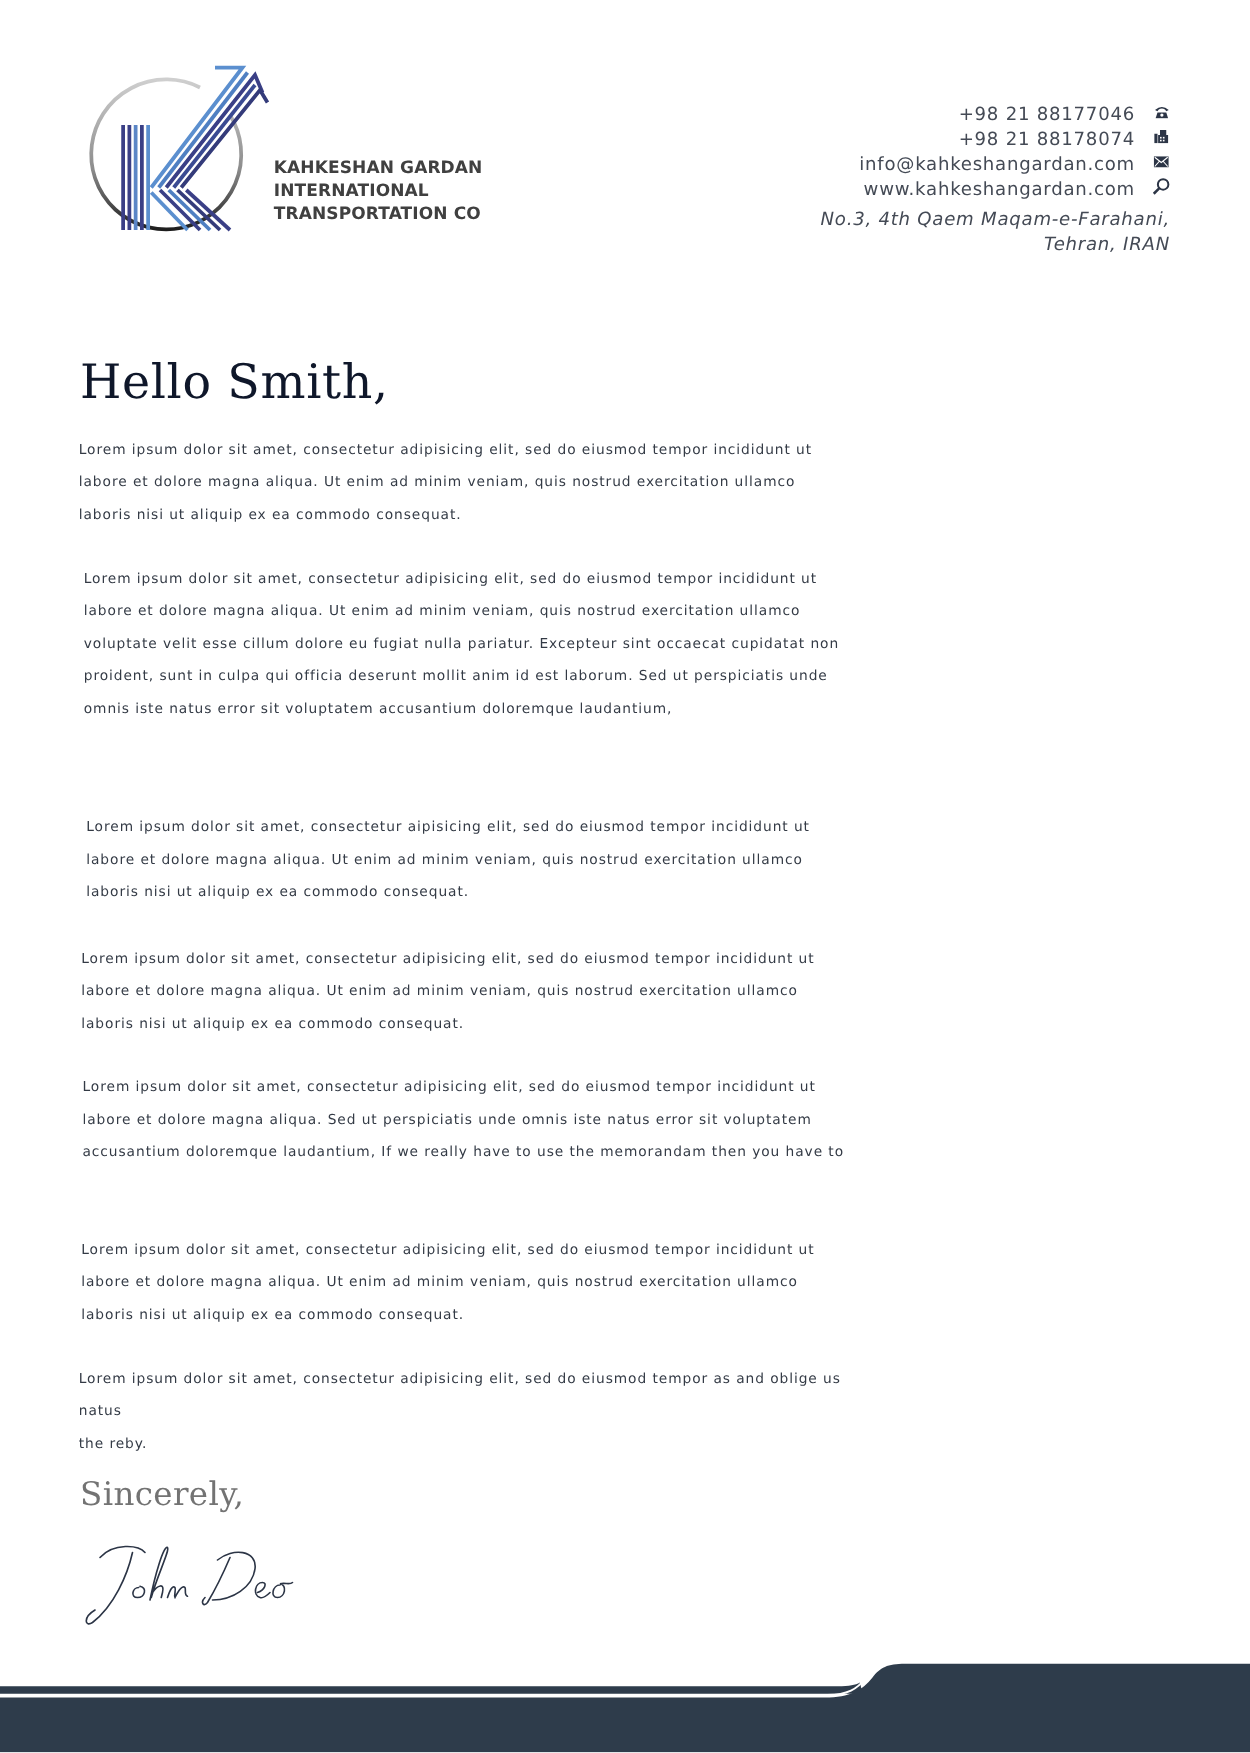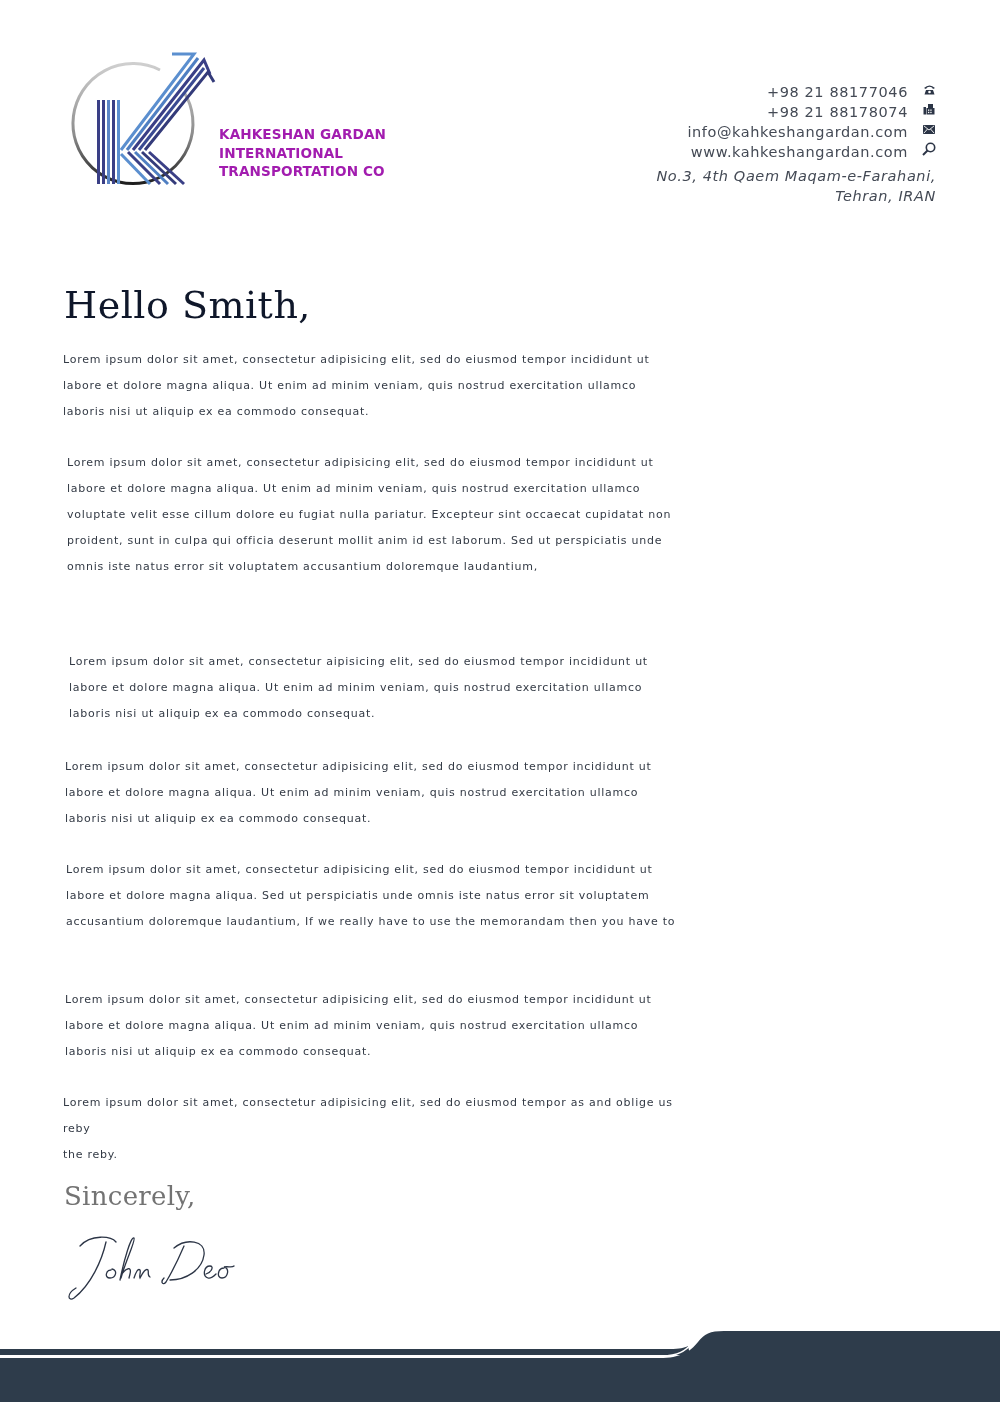--- a/index.html
+++ b/index.html
@@ -1,20 +1,20 @@
 <!DOCTYPE html>
 <html><head>
 <meta charset="utf-8">
 <style>
   * { box-sizing: border-box; margin: 0; padding: 0; }
   html, body { width: 1000px; height: 1402px; background: #ffffff; overflow: hidden; }
   body { position: relative; font-family: "DejaVu Sans", sans-serif; color: #2b3240; }
 
   .logo { position: absolute; left: 64px; top: 42px; width: 160px; height: 170px; }
-  .company { position: absolute; left: 219px; top: 125px; font-family: "DejaVu Sans", sans-serif; font-weight: bold; font-size: 13.6px; line-height: 18.5px; color: #a21caf; letter-spacing: 0.1px; }
+  .company { position: absolute; left: 219px; top: 125px; font-family: "DejaVu Sans", sans-serif; font-weight: bold; font-size: 13.6px; line-height: 18.5px; color: #404040; letter-spacing: 0.1px; }
   .company div { white-space: nowrap; }
 
   .contact { position: absolute; right: 64px; top: 82px; text-align: right; font-size: 14.5px; color: #444a55; }
   .contact .row { height: 20px; line-height: 20px; display: flex; justify-content: flex-end; align-items: flex-start; white-space: nowrap; }
   .contact .row .txt { margin-right: 14px; letter-spacing: 0.6px; }
   .contact .ico { width: 14px; height: 14px; display: inline-flex; align-items: center; justify-content: center; color: #2c3546; }
   .contact .addr { margin-top: 4px; line-height: 20px; letter-spacing: 0.6px; font-style: italic; }
   .contact .addr div { white-space: nowrap; }
 
   .greeting { position: absolute; left: 64px; top: 283px; font-family: "DejaVu Serif", serif; font-size: 38px; color: #0f172a; letter-spacing: 0.5px; }
@@ -156,21 +156,21 @@
 </div>
 
 <div class="para" style="left:65px; top:987px;">
   <div>Lorem ipsum dolor sit amet, consectetur adipisicing elit, sed do eiusmod tempor incididunt ut</div>
   <div>labore et dolore magna aliqua. Ut enim ad minim veniam, quis nostrud exercitation ullamco</div>
   <div>laboris nisi ut aliquip ex ea commodo consequat.</div>
 </div>
 
 <div class="para" style="left:63px; top:1090px;">
   <div>Lorem ipsum dolor sit amet, consectetur adipisicing elit, sed do eiusmod tempor as and oblige us</div>
-  <div>reby</div>
+  <div>natus</div>
   <div>the reby.</div>
 </div>
 
 <div class="closing">Sincerely,</div>
 
 <div class="signature">
   <svg width="190" height="75" viewBox="0 0 190 75">
     <g fill="none" stroke="#2c3546" stroke-width="1.3" stroke-linecap="round">
 
       <path d="M14 16 C 25 4, 45 6, 50 12 M 40 12 C 36 30, 25 55, 8 68 C 2 72, 0 64, 10 58"></path>

